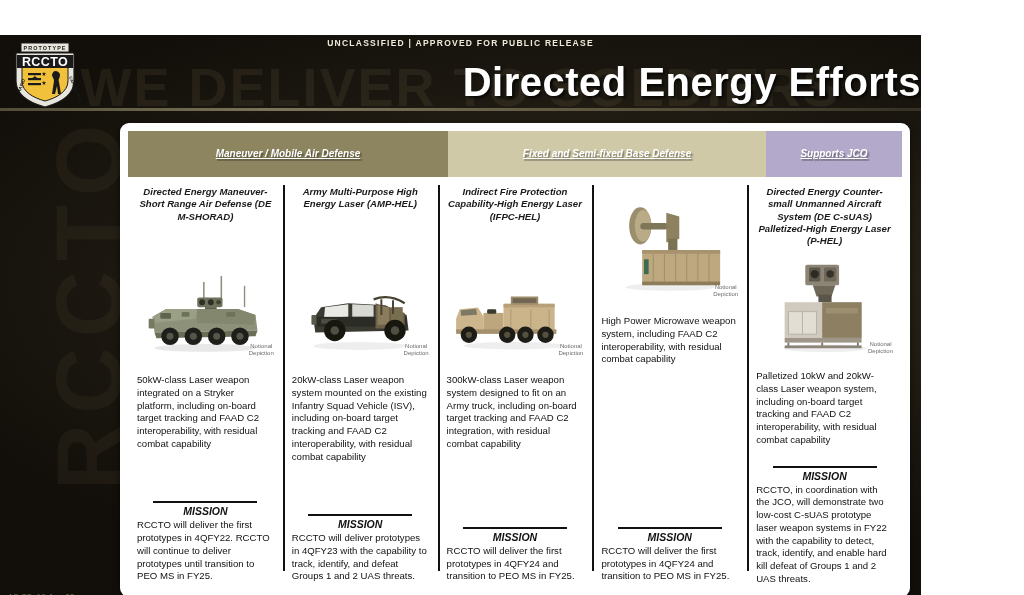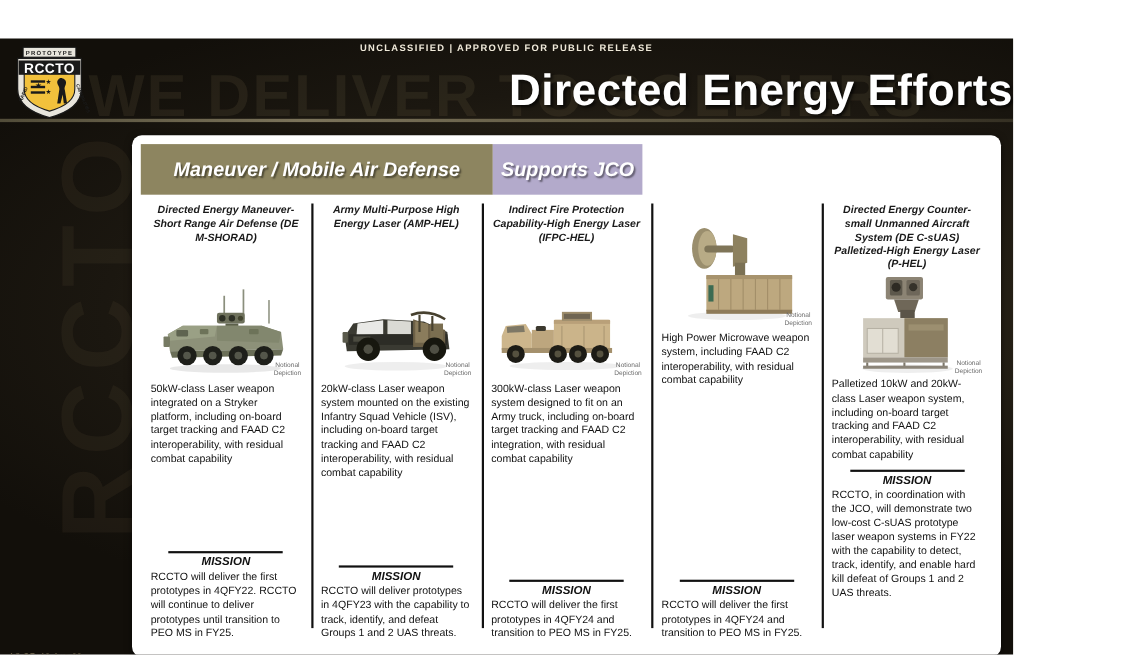--- a/index.html
+++ b/index.html
@@ -90,40 +90,41 @@
     overflow: hidden;
   }
   .band-row {
     position: absolute; left: 8px; top: 8px;
     width: 774px; height: 46px;
     display: flex;
   }
   .band {
     display: flex; align-items: center; justify-content: center;
     text-align: center;
-    font-size: 18px; font-weight: bold; font-style: italic;
+    font-size: 10px; font-weight: bold; font-style: italic;
     color: #ffffff;
     text-shadow: 1.5px 1.5px 1.5px rgba(0,0,0,.45);
     line-height: 1.15;
     padding: 0 6px;
+    text-decoration: underline;
   }
   .band-1 { width: 320px; }
   .band-2 { width: 318px; }
   .band-3 { width: 136px; }
 
   .cols {
     position: absolute; left: 8px; top: 60px;
     width: 774px; height: 406px;
     display: flex;
   }
   .col {
     position: relative;
     width: 20%;
     padding: 3px 9px 0 9px;
-    display: flex; flex-direction: column;
+    display: flex; flex-direction: column; gap: 13px;
   }
   .col + .col::before {
     content: "";
     position: absolute; left: 0; top: 2px;
     width: 2px; height: 386px;
     background: #111111;
   }
   .col-title {
     text-align: center;
     font-size: 9.6px; font-weight: bold; font-style: italic;
@@ -201,20 +202,21 @@
       <path d="M11 36 A26 26 0 0 0 20 58" fill="none" stroke="none"></path>
       <text font-family="Liberation Sans, sans-serif" font-size="4.6" font-weight="bold" fill="#1a1a1a" transform="translate(12,52) rotate(-68)">RAPID</text>
       <text font-family="Liberation Sans, sans-serif" font-size="4.1" font-weight="bold" fill="#1a1a1a" transform="translate(61,36) rotate(68)">CAPABILITIES</text>
     </svg>
   </div>
 
   <div class="card">
 
     <div class="band-row">
       <div class="band band-1" style="background:#8d8560">Maneuver / Mobile Air Defense</div>
+      <div class="band band-2" style="background:#cfc9a8">Fixed and Semi-fixed Base Defense</div>
       <div class="band band-3" style="background:#b3aacb">Supports JCO</div>
     </div>
 
     <div class="cols">
 
       <div class="col col-1">
         <div class="col-title">Directed Energy Maneuver-Short Range Air Defense (DE M-SHORAD)</div>
         <div class="img-wrap">
           <svg viewBox="0 0 140 86" width="136" height="86">
             <ellipse cx="70" cy="80" rx="52" ry="4" fill="#d8d8d8" opacity=".6"></ellipse>

